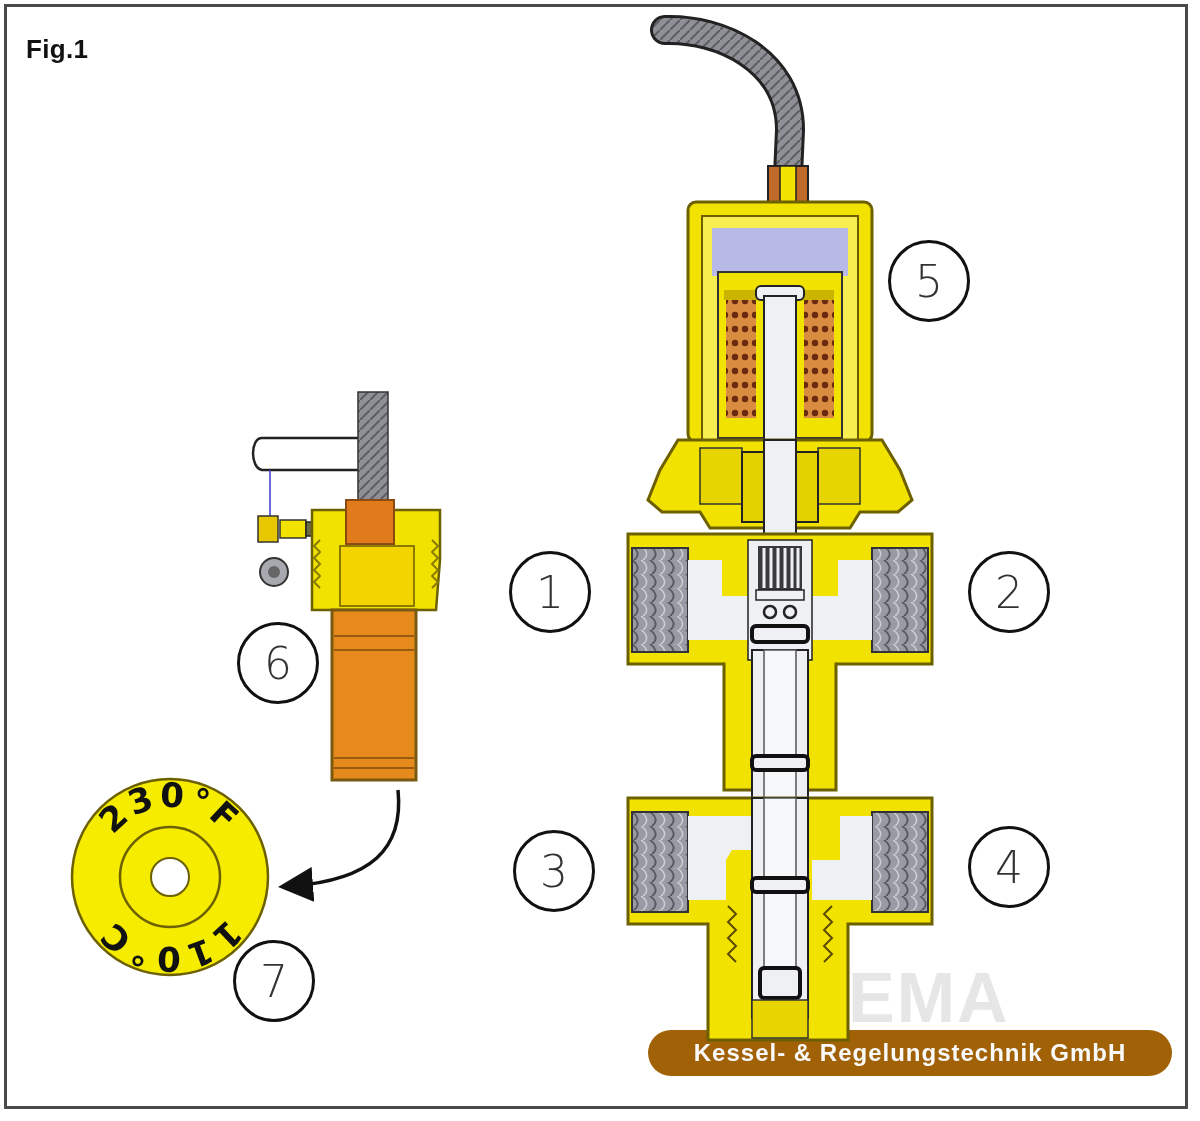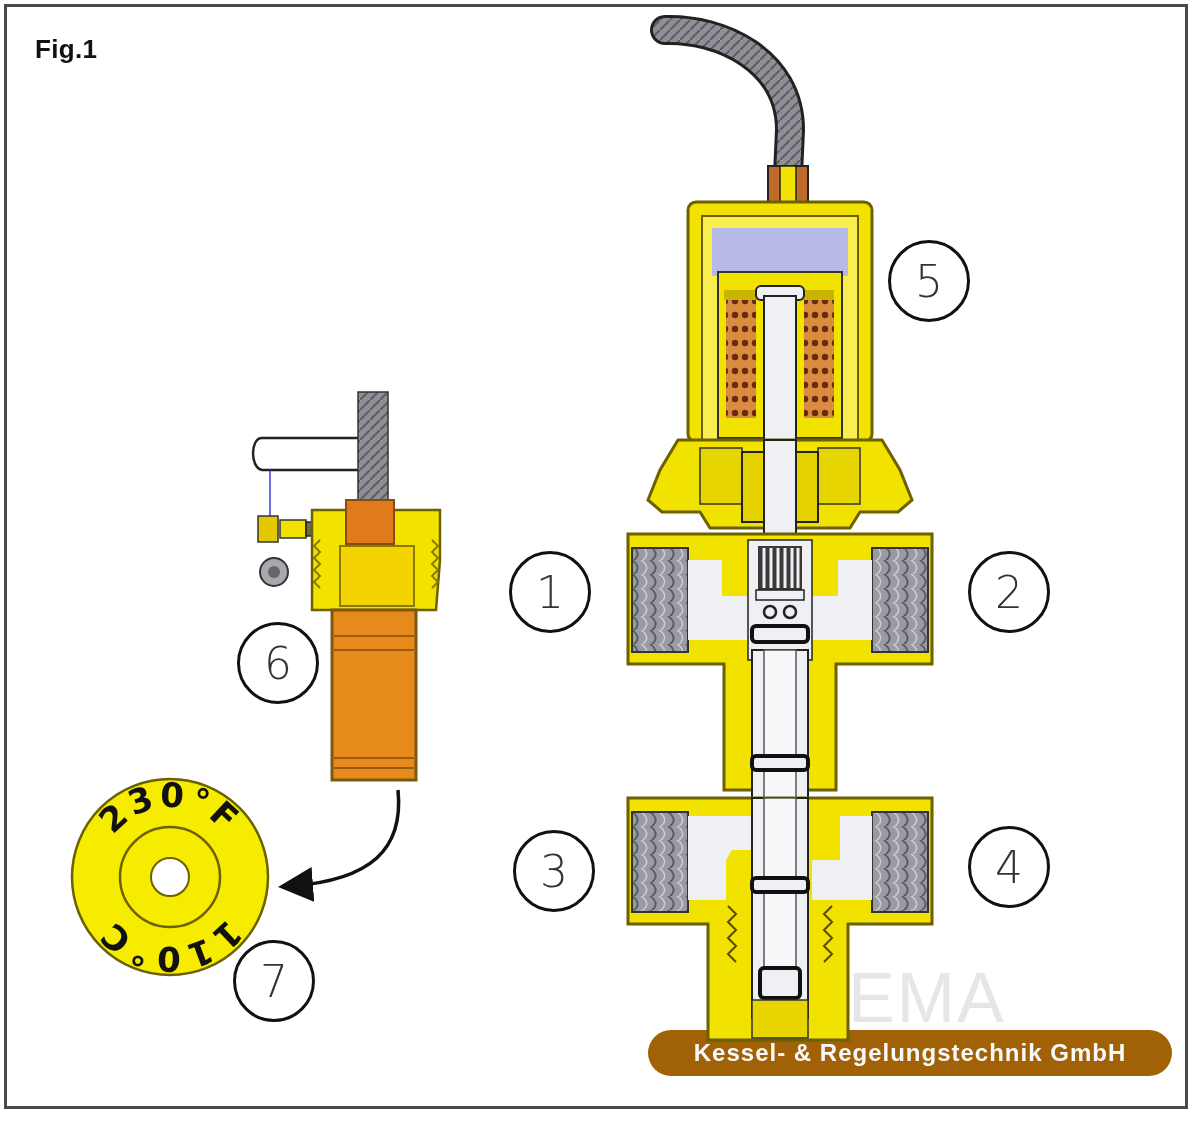--- a/index.html
+++ b/index.html
@@ -1,28 +1,28 @@
 <!DOCTYPE html>
 <html><head>
 <meta charset="utf-8">
 <style>
   html, body { margin: 0; padding: 0; background: #ffffff; }
   body { width: 1200px; height: 1121px; position: relative; overflow: hidden;
          font-family: "Liberation Sans", sans-serif; }
   .frame { position: absolute; left: 4px; top: 4px; width: 1184px; height: 1105px;
            border: 3px solid #4a4a4a; box-sizing: border-box; background: #fff; }
   .fig-title { position: absolute; left: 26px; top: 34px; font-weight: bold;
-               font-size: 26px; color: #111; letter-spacing: 0.3px; margin-left: 9px; }
+               font-size: 26px; color: #111; letter-spacing: 0.3px; }
   svg.diagram { position: absolute; left: 0; top: 0; }
   .callout { position: absolute; width: 82px; height: 82px; border: 3px solid #111;
              border-radius: 50%; box-sizing: border-box; background: transparent;
              display: flex; align-items: center; justify-content: center;
              font-family: "DejaVu Sans", sans-serif; font-size: 44px; font-weight: 300;
              color: #333; }
-  .wm-big { position: absolute; left: 848px; top: 958px; font-size: 70px; font-weight: normal;
+  .wm-big { position: absolute; left: 848px; top: 958px; font-size: 70px; font-weight: bold;
             color: #e6e6e6; letter-spacing: 2px; font-family: "Liberation Sans", sans-serif; }
   .wm-bar { position: absolute; left: 648px; top: 1030px; width: 524px; height: 46px;
             border-radius: 23px; background: #a16207; color: #f9f9f9; font-weight: bold;
             font-size: 24px; display: flex; align-items: center; justify-content: center;
             letter-spacing: 1px; }
 </style>
 </head>
 <body>
 
 <div class="frame"></div>

